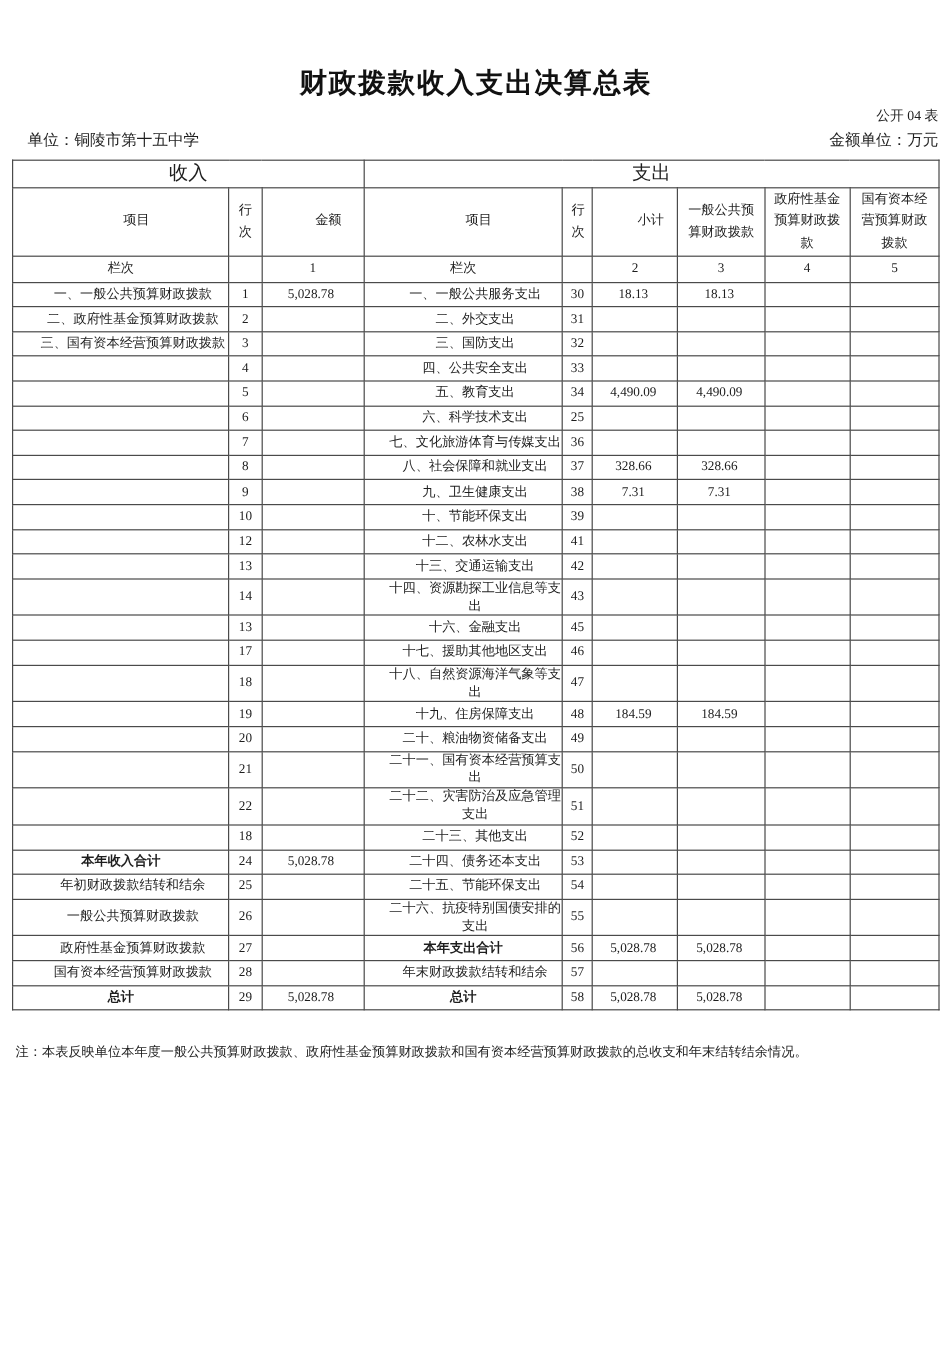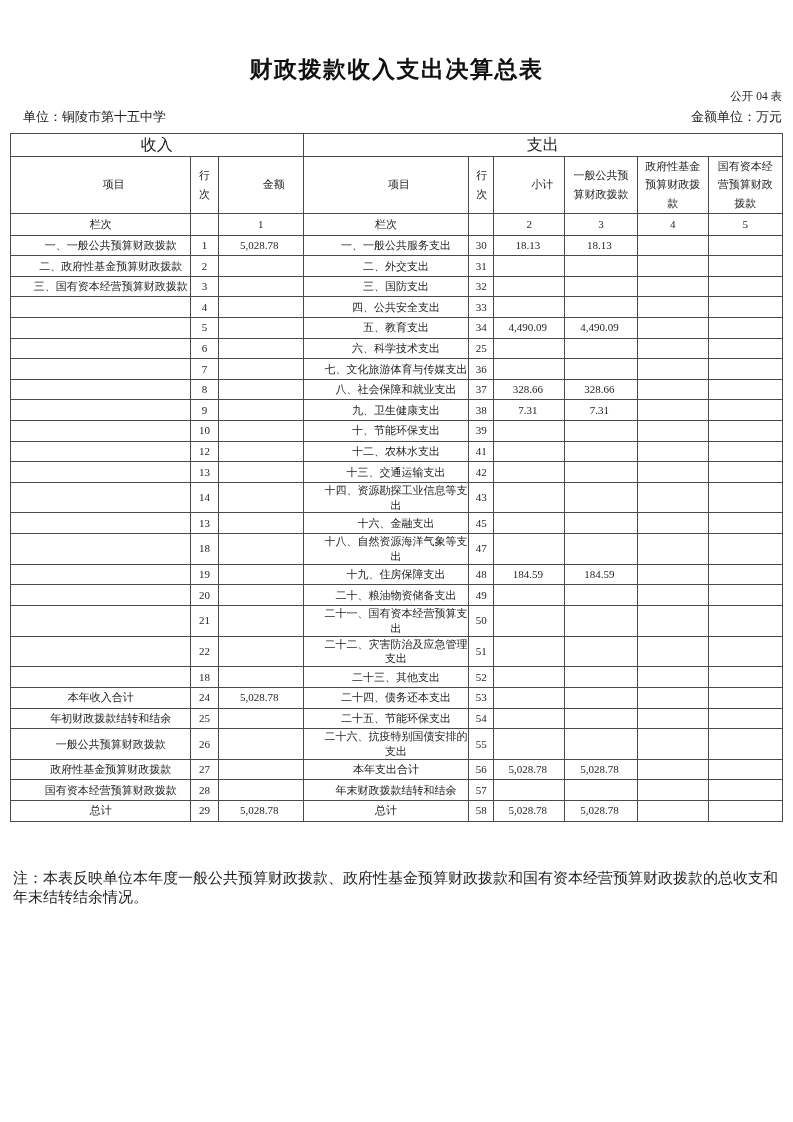--- a/index.html
+++ b/index.html
@@ -41,26 +41,26 @@
     line-height: 1.35;
   }
   table.fiscal { border: 1.5px solid #333; }
   tr.h1 th { height: 21px; font-size: 16px; }
   tr.h2 th { height: 54px; line-height: 1.7; padding-left: 26px; }
   tr.h2 th.v { padding: 0 7px; }
   tr.h2 th.wrap { padding: 0 5px; }
   tr.lanci td { height: 22px; margin-top: 22px; }
   tbody.rows td { height: 20.6px; }
   td.item { text-align: left; padding-left: 20px; }
-  td.item.total { text-align: center; padding-left: 0; font-weight: normal; }
+  td.item.total { text-align: center; padding-left: 0; font-weight: bold; }
   td.item.indent { padding-left: 20px; }
   td.num { text-align: right; padding-right: 3px; }
   .note {
     position: absolute; top: 869px; left: 13px; right: 10px;
-    font-size: 15px;
+    font-size: 11px;
   }
 </style>
 </head>
 <body>
 
 <div class="page-title">财政拨款收入支出决算总表</div>
 <div class="table-code">公开 04 表</div>
 <div class="meta-row">
   <span>单位：铜陵市第十五中学</span>
   <span>金额单位：万元</span>
@@ -256,20 +256,31 @@
     <td class="num"></td>
     <td class="item">十六、金融支出</td>
     <td class="line">45</td>
     <td class="num"></td>
     <td class="num"></td>
     <td class="num"></td>
     <td class="num"></td>
   </tr>
       <tr>
     <td class="item"></td>
+    <td class="line">17</td>
+    <td class="num"></td>
+    <td class="item">十七、援助其他地区支出</td>
+    <td class="line">46</td>
+    <td class="num"></td>
+    <td class="num"></td>
+    <td class="num"></td>
+    <td class="num"></td>
+  </tr>
+      <tr>
+    <td class="item"></td>
     <td class="line">18</td>
     <td class="num"></td>
     <td class="item">十八、自然资源海洋气象等支出</td>
     <td class="line">47</td>
     <td class="num"></td>
     <td class="num"></td>
     <td class="num"></td>
     <td class="num"></td>
   </tr>
       <tr>

